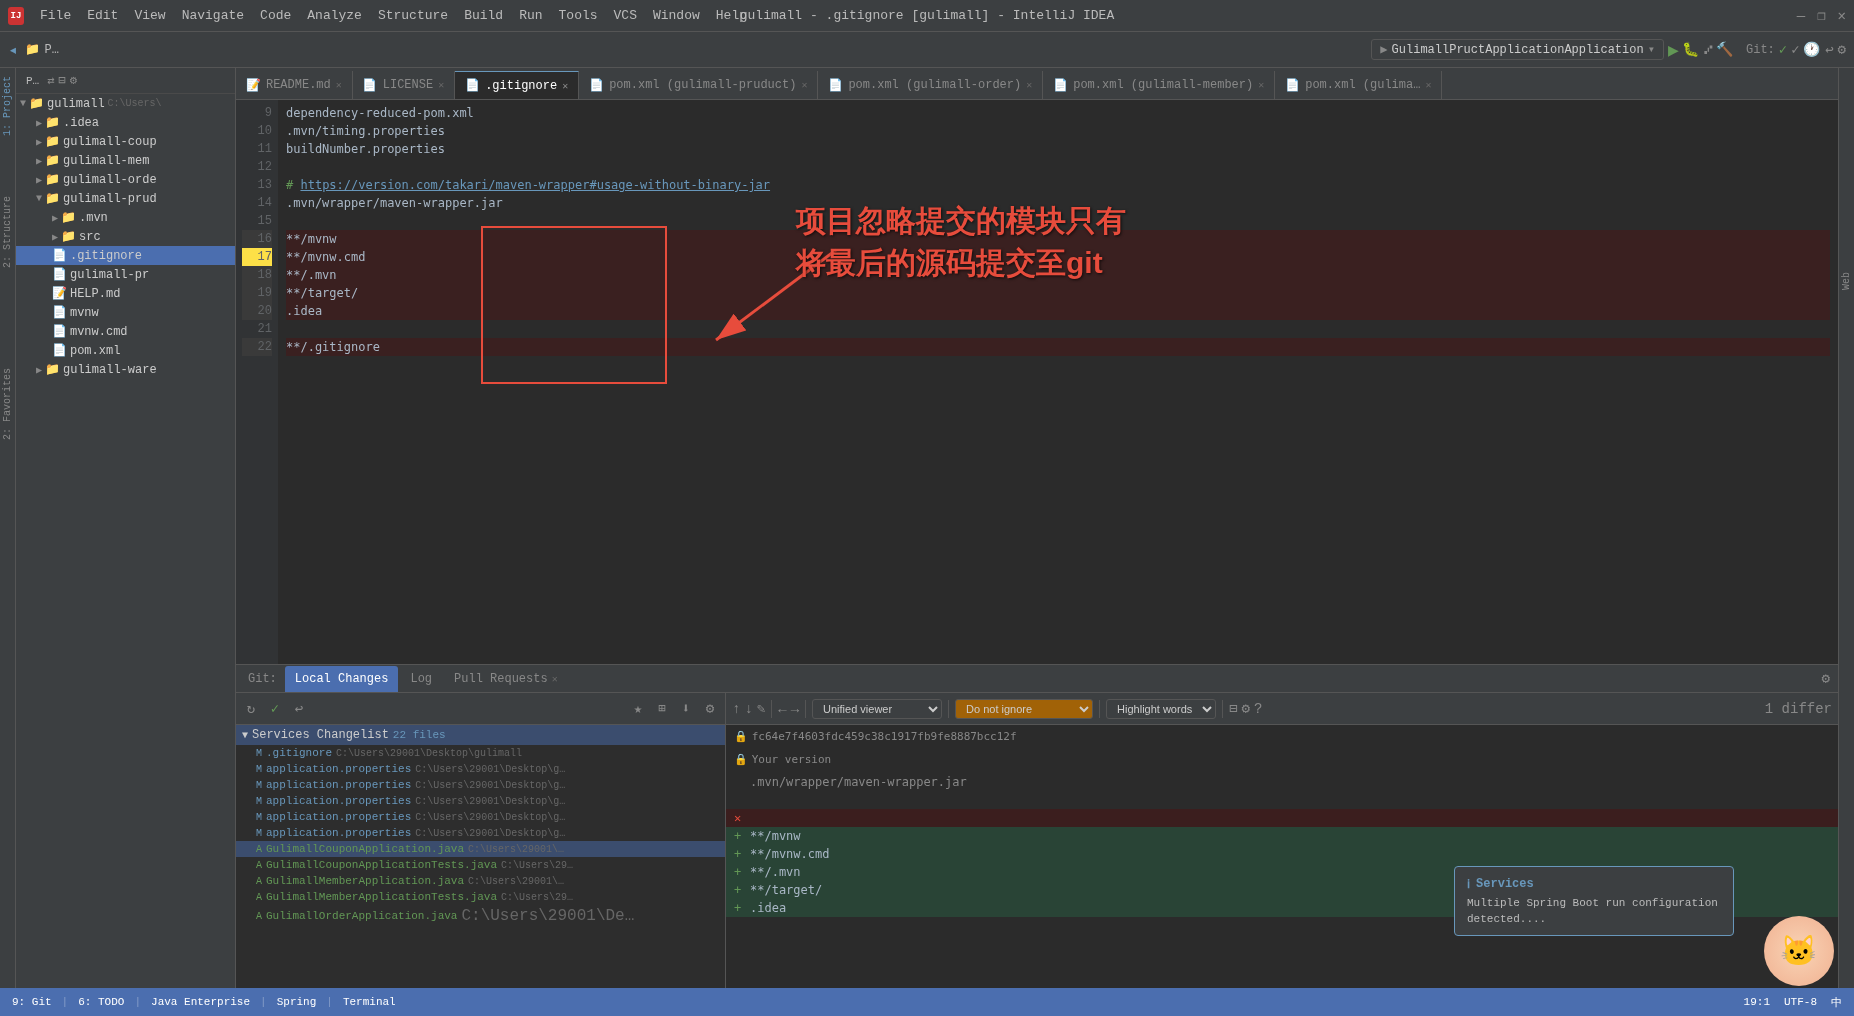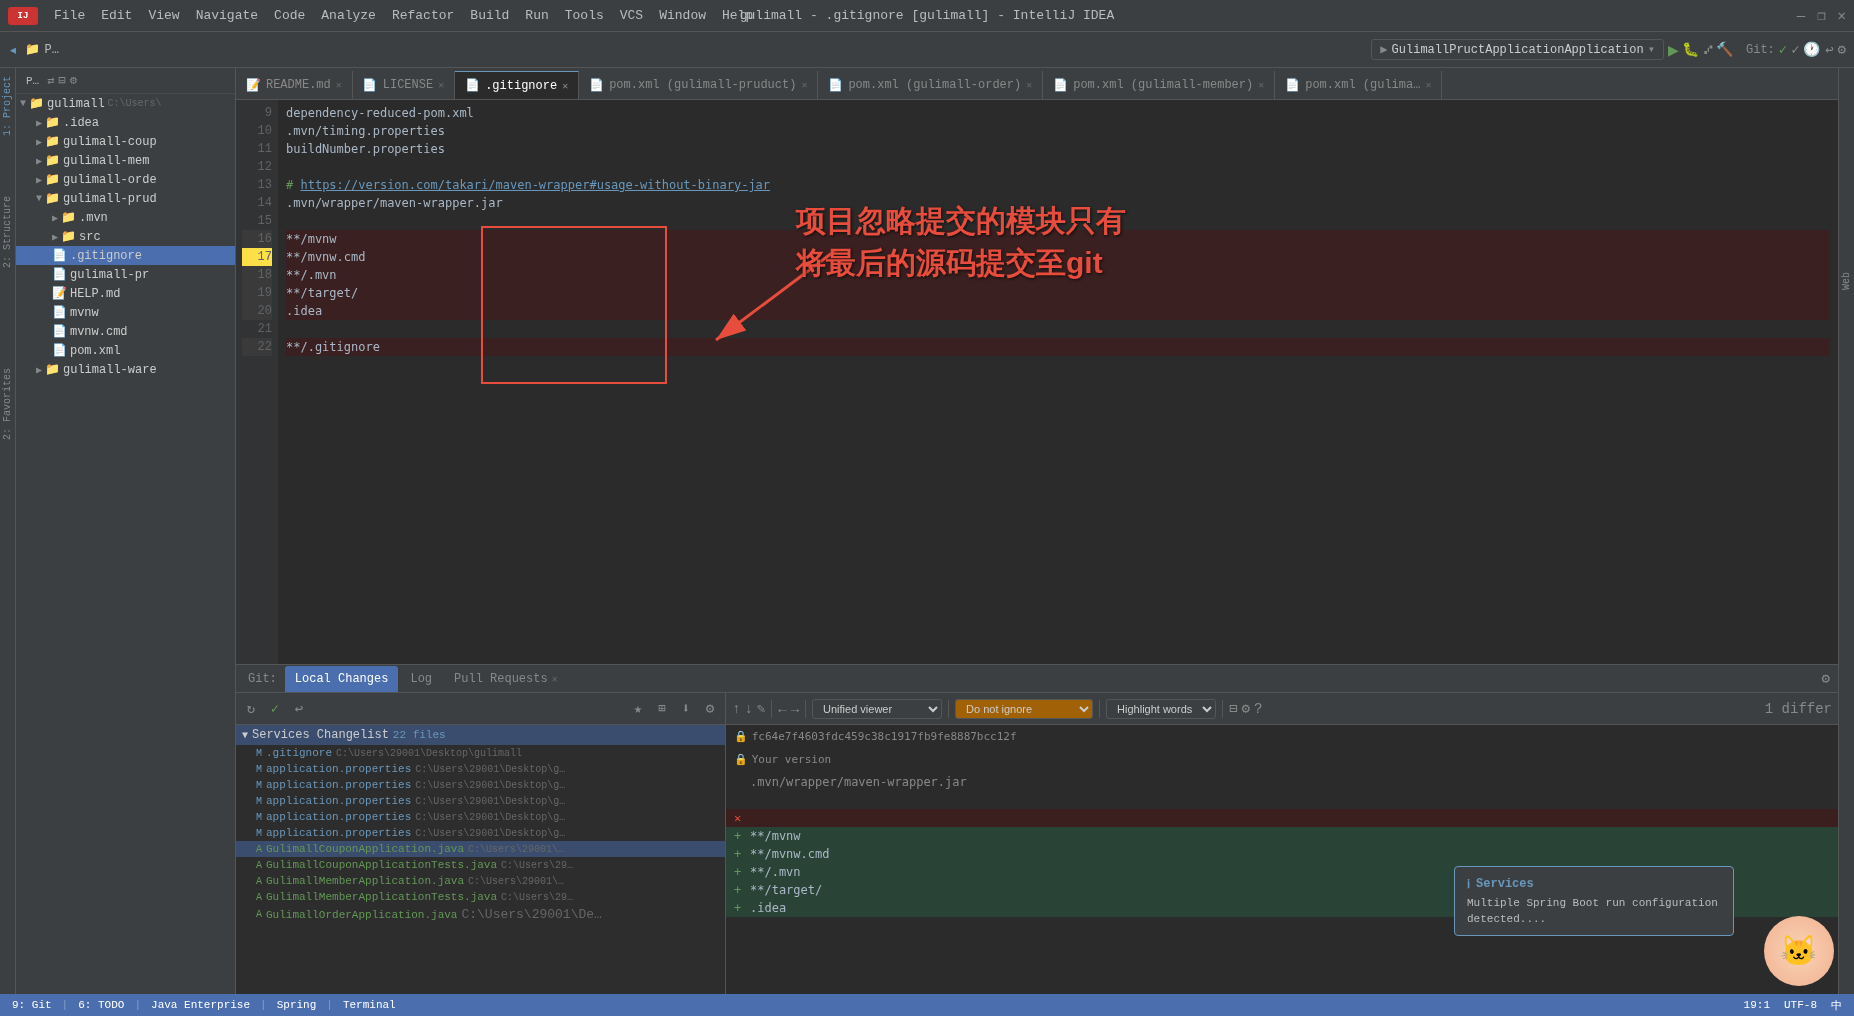--- a/index.html
+++ b/index.html
@@ -13,29 +13,29 @@
     
     ::-webkit-scrollbar { width: 6px; height: 6px; }
     ::-webkit-scrollbar-track { background: #2b2b2b; }
     ::-webkit-scrollbar-thumb { background: #555; }
   </style>
 </head>
 <body>
 
 <div id="title-bar">
   <div style="display:flex;align-items:center;">
-    <div style="width:30px;height:18px;background:#cc3333;border-radius:3px;margin-right:8px;display:flex;align-items:center;justify-content:center;color:white;font-size:9px;font-weight:bold;">IJ</div>
+    <div style="width:16px;height:18px;background:#cc3333;border-radius:3px;margin-right:8px;display:flex;align-items:center;justify-content:center;color:white;font-size:9px;font-weight:bold;">IJ</div>
     <div style="display:flex;align-items:center;gap:0;">
       <span style="padding:4px 8px;font-size:13px;color:#bbb;cursor:pointer;">File</span>
       <span style="padding:4px 8px;font-size:13px;color:#bbb;cursor:pointer;">Edit</span>
       <span style="padding:4px 8px;font-size:13px;color:#bbb;cursor:pointer;">View</span>
       <span style="padding:4px 8px;font-size:13px;color:#bbb;cursor:pointer;">Navigate</span>
       <span style="padding:4px 8px;font-size:13px;color:#bbb;cursor:pointer;">Code</span>
       <span style="padding:4px 8px;font-size:13px;color:#bbb;cursor:pointer;">Analyze</span>
-      <span style="padding:4px 8px;font-size:13px;color:#bbb;cursor:pointer;">Refactor</span>
+      <span style="padding:4px 8px;font-size:13px;color:#bbb;cursor:pointer;">Structure</span>
       <span style="padding:4px 8px;font-size:13px;color:#bbb;cursor:pointer;">Build</span>
       <span style="padding:4px 8px;font-size:13px;color:#bbb;cursor:pointer;">Run</span>
       <span style="padding:4px 8px;font-size:13px;color:#bbb;cursor:pointer;">Tools</span>
       <span style="padding:4px 8px;font-size:13px;color:#bbb;cursor:pointer;">VCS</span>
       <span style="padding:4px 8px;font-size:13px;color:#bbb;cursor:pointer;">Window</span>
       <span style="padding:4px 8px;font-size:13px;color:#bbb;cursor:pointer;">Help</span>
     </div>
   </div>
   <div style="position:absolute;left:50%;transform:translateX(-50%);font-size:13px;color:#bbb;">gulimall - .gitignore [gulimall] - IntelliJ IDEA</div>
   <div style="display:flex;gap:12px;align-items:center;">
@@ -338,21 +338,21 @@
               <span style="color:#666;font-size:10px;">C:\Users\29001\…</span>
             </div>
             <div class="change-file" style="padding:2px 6px 2px 20px;font-size:11px;display:flex;align-items:center;gap:4px;cursor:pointer;white-space:nowrap;overflow:hidden;">
               <span style="color:#629755;font-size:10px;">A</span>
               <span style="color:#629755;">GulimallMemberApplicationTests.java</span>
               <span style="color:#666;font-size:10px;">C:\Users\29…</span>
             </div>
             <div class="change-file" style="padding:2px 6px 2px 20px;font-size:11px;display:flex;align-items:center;gap:4px;cursor:pointer;white-space:nowrap;overflow:hidden;">
               <span style="color:#629755;font-size:10px;">A</span>
               <span style="color:#629755;">GulimallOrderApplication.java</span>
-              <span style="color:#666;font-size:13px;">C:\Users\29001\De…</span>
+              <span style="color:#666;font-size:16px;">C:\Users\29001\De…</span>
             </div>
           </div>
         </div>
 
         <div style="flex:1;display:flex;flex-direction:column;overflow:hidden;">
 
           <div style="height:32px;background:#3c3f41;display:flex;align-items:center;padding:0 6px;gap:4px;border-bottom:1px solid #555;flex-shrink:0;">
             <span style="color:#888;font-size:14px;cursor:pointer;">↑</span>
             <span style="color:#888;font-size:14px;cursor:pointer;">↓</span>
             <span style="color:#888;font-size:14px;cursor:pointer;">✎</span>
@@ -437,21 +437,21 @@
 <div style="position:fixed;right:120px;bottom:80px;width:280px;background:#3c3f41;border:1px solid #6897bb;border-radius:4px;padding:8px 12px;z-index:100;">
   <div style="color:#6897bb;font-size:12px;font-weight:bold;margin-bottom:4px;display:flex;align-items:center;gap:6px;">
     <span style="color:#6897bb;">ℹ</span>
     <span>Services</span>
   </div>
   <div style="font-size:11px;color:#bbb;line-height:1.4;">Multiple Spring Boot run configuration detected....</div>
 </div>
 
 <div style="position:fixed;right:20px;bottom:30px;width:70px;height:70px;background:radial-gradient(circle,#f9d4b6,#f0b090);border-radius:50%;display:flex;align-items:center;justify-content:center;font-size:30px;z-index:99;">🐱</div>
 
-<div style="height:22px;background:#4b6eaf;display:flex;align-items:center;padding:0 8px;gap:6px;font-size:11px;color:#fff;position:fixed;bottom:0;left:0;right:0;">
+<div style="height:28px;background:#4b6eaf;display:flex;align-items:center;padding:0 8px;gap:6px;font-size:11px;color:#fff;position:fixed;bottom:0;left:0;right:0;">
   <span style="padding:0 4px;cursor:pointer;">9: Git</span>
   <span style="color:rgba(255,255,255,0.3);">|</span>
   <span style="padding:0 4px;cursor:pointer;">6: TODO</span>
   <span style="color:rgba(255,255,255,0.3);">|</span>
   <span style="padding:0 4px;cursor:pointer;">Java Enterprise</span>
   <span style="color:rgba(255,255,255,0.3);">|</span>
   <span style="padding:0 4px;cursor:pointer;">Spring</span>
   <span style="color:rgba(255,255,255,0.3);">|</span>
   <span style="padding:0 4px;cursor:pointer;">Terminal</span>
   <span style="flex:1;"></span>

